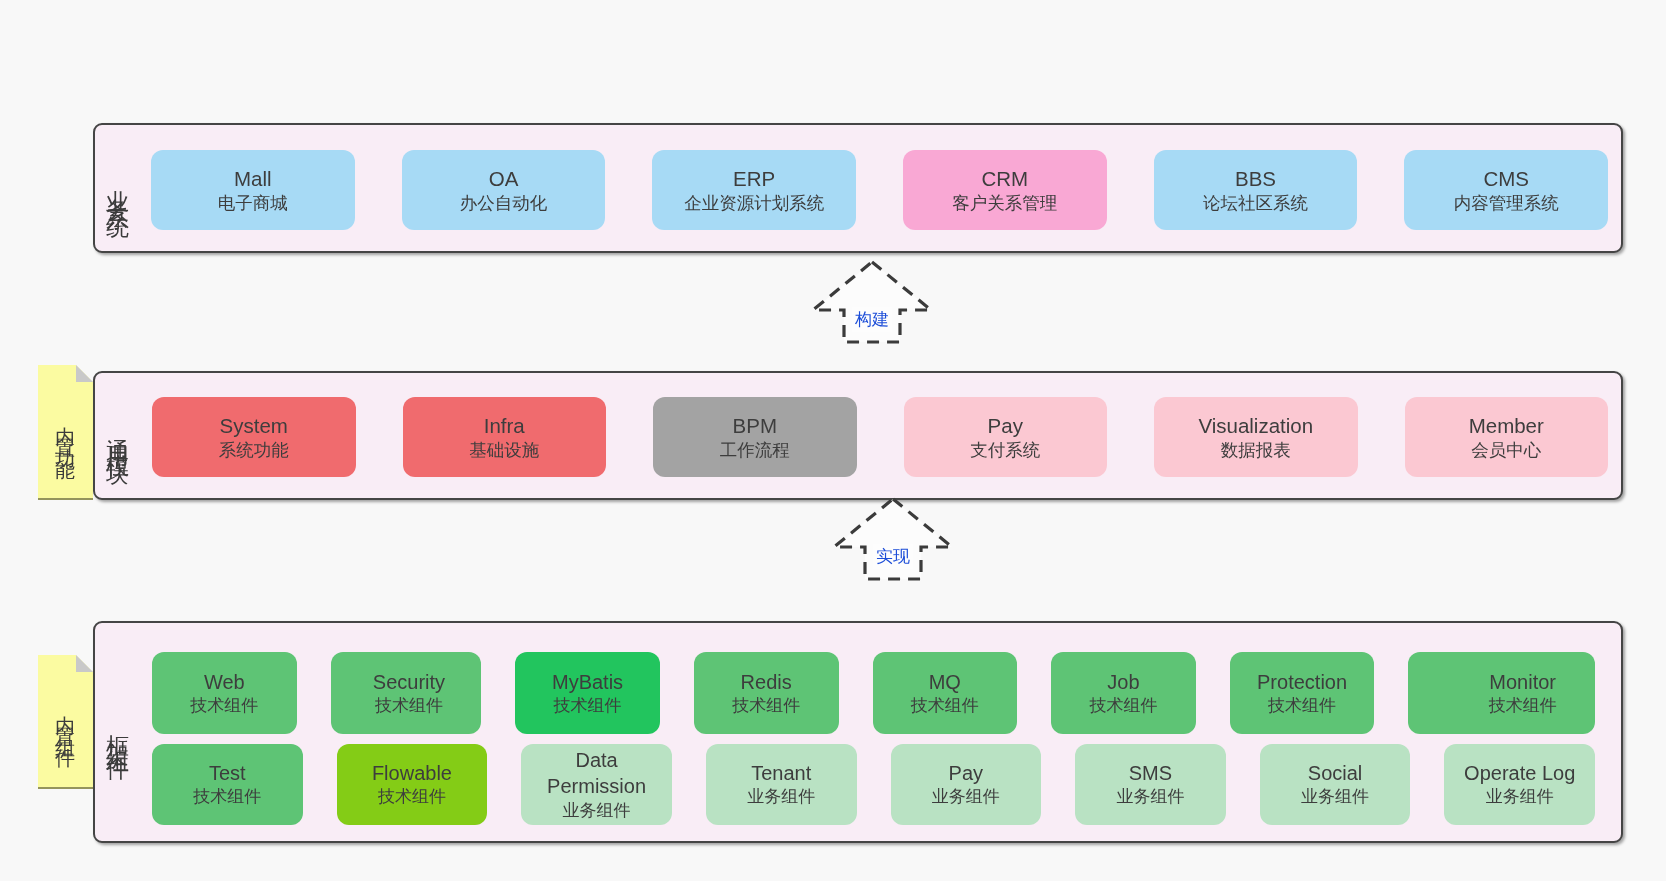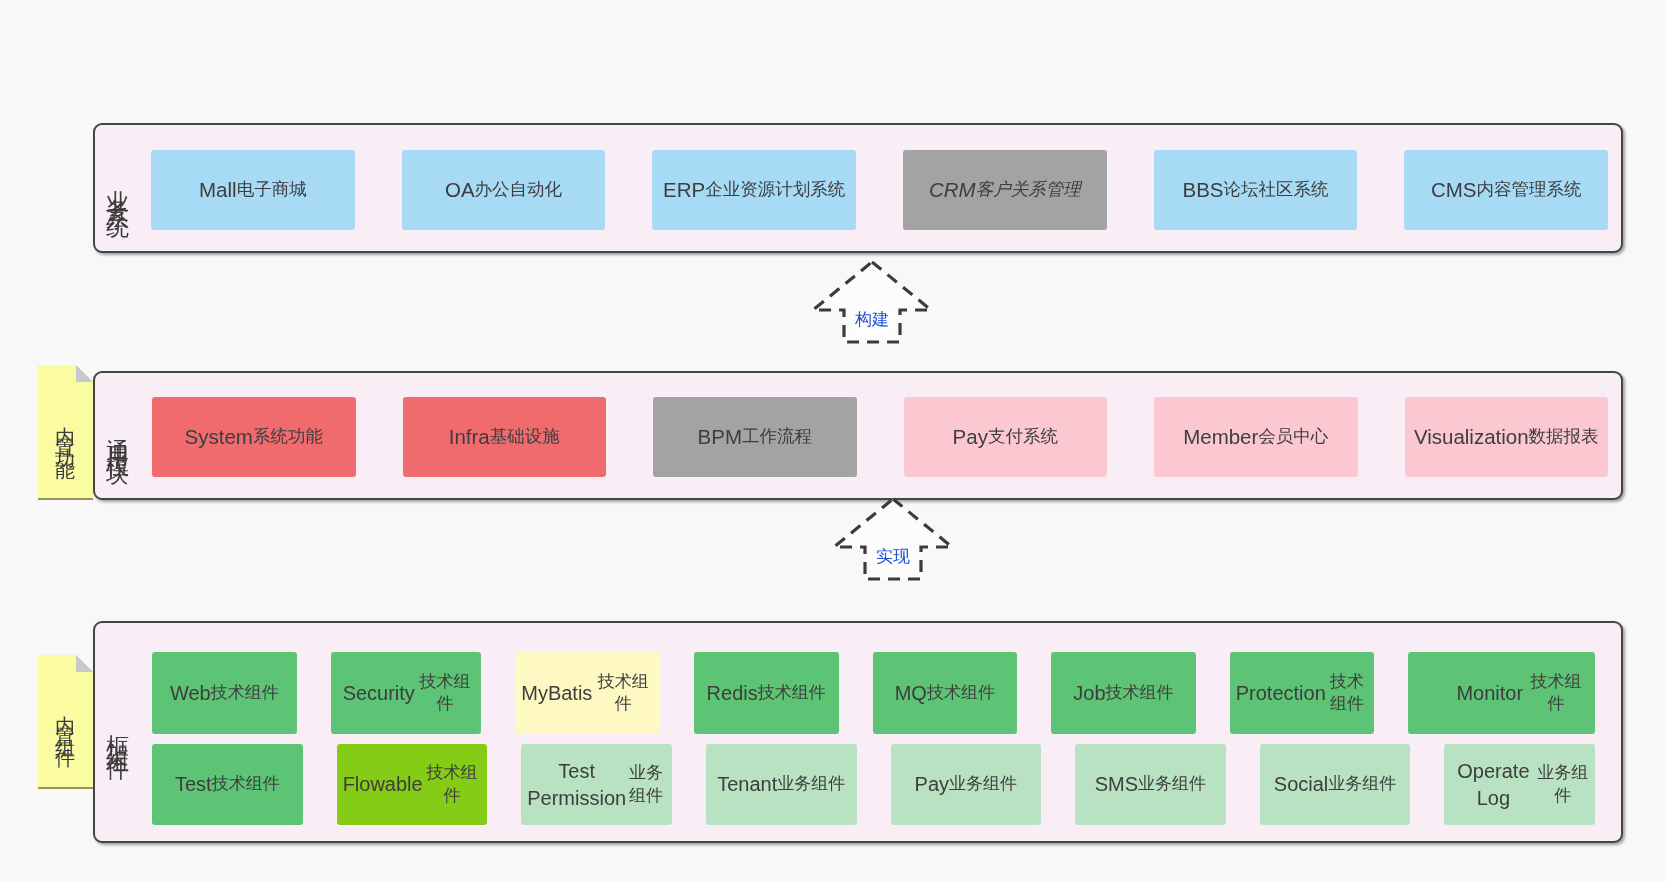--- a/index.html
+++ b/index.html
@@ -39,22 +39,22 @@
   .box-row{
     position:absolute;display:flex;
   }
   #panel-business .box-row{left:56px;right:13px;top:25px;height:80px;gap:47px;}
   #panel-modules  .box-row{left:57px;right:13px;top:24px;height:80px;gap:47px;}
   .comp-row{left:57px;right:26px;gap:34px;}
   #comp-row-1{top:29px;height:82px;}
   #comp-row-2{top:121px;height:81px;}
   .box{
     flex:1 1 0;
-    border-radius:3px;
-    display:flex;flex-direction:row;
+    border-radius:12px;
+    display:flex;flex-direction:column;
     align-items:center;justify-content:center;
     text-align:center;
     line-height:1.32;
     min-width:0;
     padding:2px 6px;
     box-sizing:border-box;
   }
   .box .en{font-size:20.5px;}
   .box .zh{font-size:17.5px;}
   .comp-row .box .en{font-size:20px;}
@@ -112,21 +112,21 @@
     <span class="zh">电子商城</span>
   </div>
         <div class="box" style="background: rgb(167, 218, 245);">
     <span class="en">OA</span>
     <span class="zh">办公自动化</span>
   </div>
         <div class="box" style="background: rgb(167, 218, 245);">
     <span class="en">ERP</span>
     <span class="zh">企业资源计划系统</span>
   </div>
-        <div class="box" style="background: #a3a3a3; font-style: italic;">
+        <div class="box" style="background: #f9a8d4;">
     <span class="en">CRM</span>
     <span class="zh">客户关系管理</span>
   </div>
         <div class="box" style="background: rgb(167, 218, 245);">
     <span class="en">BBS</span>
     <span class="zh">论坛社区系统</span>
   </div>
         <div class="box" style="background: rgb(167, 218, 245);">
     <span class="en">CMS</span>
     <span class="zh">内容管理系统</span>
@@ -159,26 +159,26 @@
   </div>
         <div class="box" style="background: #a3a3a3;">
     <span class="en">BPM</span>
     <span class="zh">工作流程</span>
   </div>
         <div class="box" style="background: rgb(251, 200, 210);">
     <span class="en">Pay</span>
     <span class="zh">支付系统</span>
   </div>
         <div class="box" style="background: rgb(251, 200, 210);">
+    <span class="en">Visualization</span>
+    <span class="zh">数据报表</span>
+  </div>
+        <div class="box" style="background: rgb(251, 200, 210);">
     <span class="en">Member</span>
     <span class="zh">会员中心</span>
-  </div>
-        <div class="box" style="background: rgb(251, 200, 210);">
-    <span class="en">Visualization</span>
-    <span class="zh">数据报表</span>
   </div>
       </div>
   </div>
 
   <div class="arrow" id="arrow-implement">
     <svg viewBox="0 0 124 86">
       <polygon points="62,3 121,51 90,51 90,83 34,83 34,51 3,51" fill="#fcfcfc" stroke="#3b3b3b" stroke-width="3.2" stroke-dasharray="12 8" stroke-linejoin="miter"></polygon>
     </svg>
     <div class="arrow-label">实现</div>
   </div>
@@ -192,21 +192,21 @@
     <div class="panel-label">框架组件</div>
     <div class="box-row comp-row" id="comp-row-1">
         <div class="box" style="background: rgb(94, 196, 117);">
     <span class="en">Web</span>
     <span class="zh">技术组件</span>
   </div>
         <div class="box" style="background: rgb(94, 196, 117); padding-left: 12px;">
     <span class="en">Security</span>
     <span class="zh">技术组件</span>
   </div>
-        <div class="box" style="background: #fef9c3;">
+        <div class="box" style="background: #22c55e;">
     <span class="en">MyBatis</span>
     <span class="zh">技术组件</span>
   </div>
         <div class="box" style="background: rgb(94, 196, 117);">
     <span class="en">Redis</span>
     <span class="zh">技术组件</span>
   </div>
         <div class="box" style="background: rgb(94, 196, 117);">
     <span class="en">MQ</span>
     <span class="zh">技术组件</span>
@@ -227,21 +227,21 @@
     <div class="box-row comp-row" id="comp-row-2">
         <div class="box" style="background: rgb(94, 196, 117);">
     <span class="en">Test</span>
     <span class="zh">技术组件</span>
   </div>
         <div class="box" style="background: #84cc16;">
     <span class="en">Flowable</span>
     <span class="zh">技术组件</span>
   </div>
         <div class="box" style="background: rgb(185, 226, 195);">
-    <span class="en">Test Permission</span>
+    <span class="en">Data Permission</span>
     <span class="zh">业务组件</span>
   </div>
         <div class="box" style="background: rgb(185, 226, 195);">
     <span class="en">Tenant</span>
     <span class="zh">业务组件</span>
   </div>
         <div class="box" style="background: rgb(185, 226, 195);">
     <span class="en">Pay</span>
     <span class="zh">业务组件</span>
   </div>

